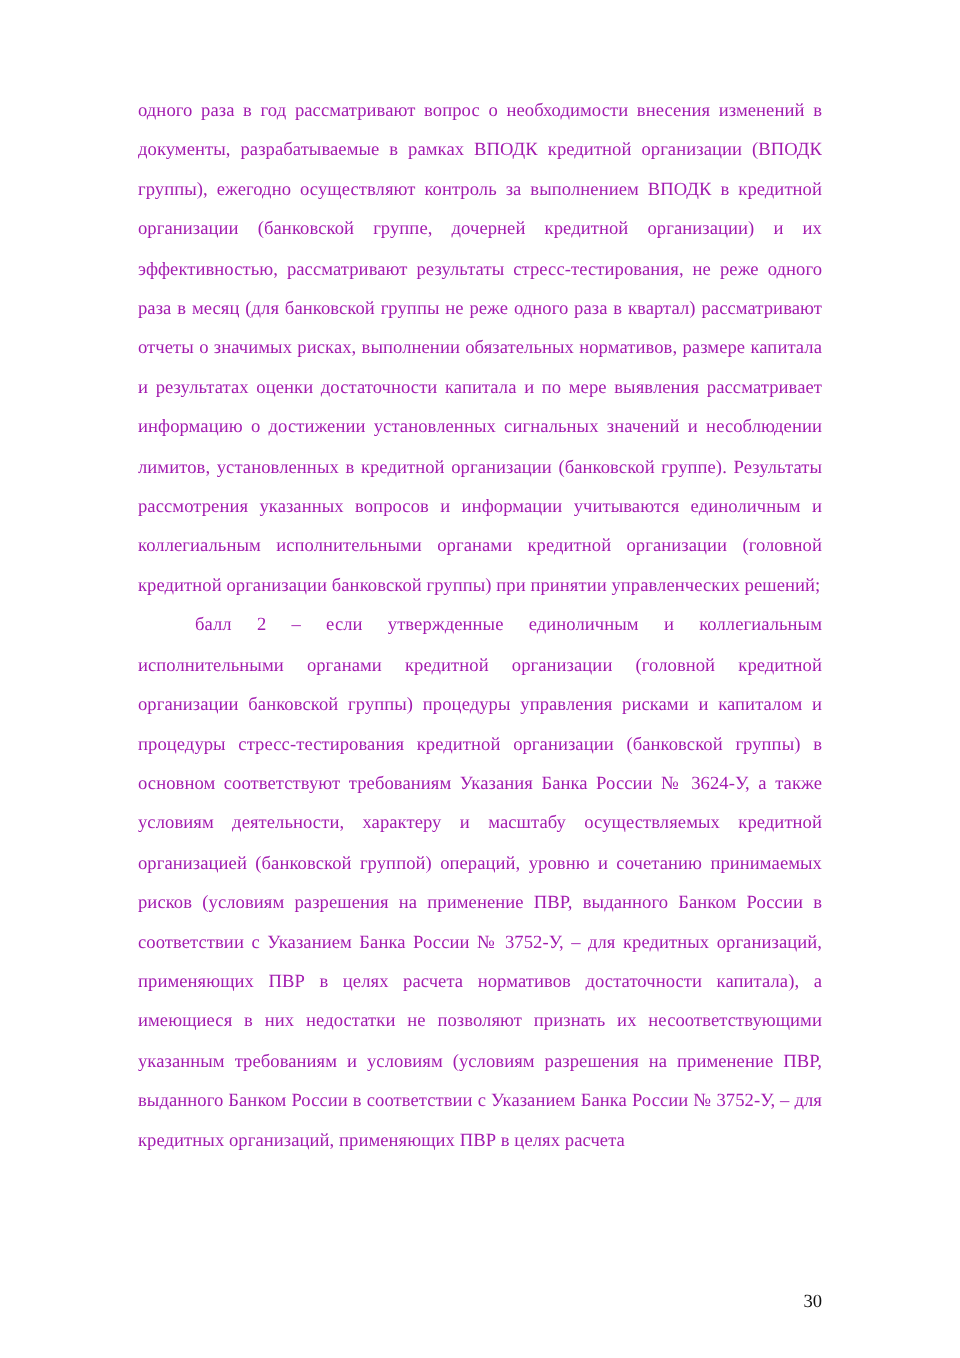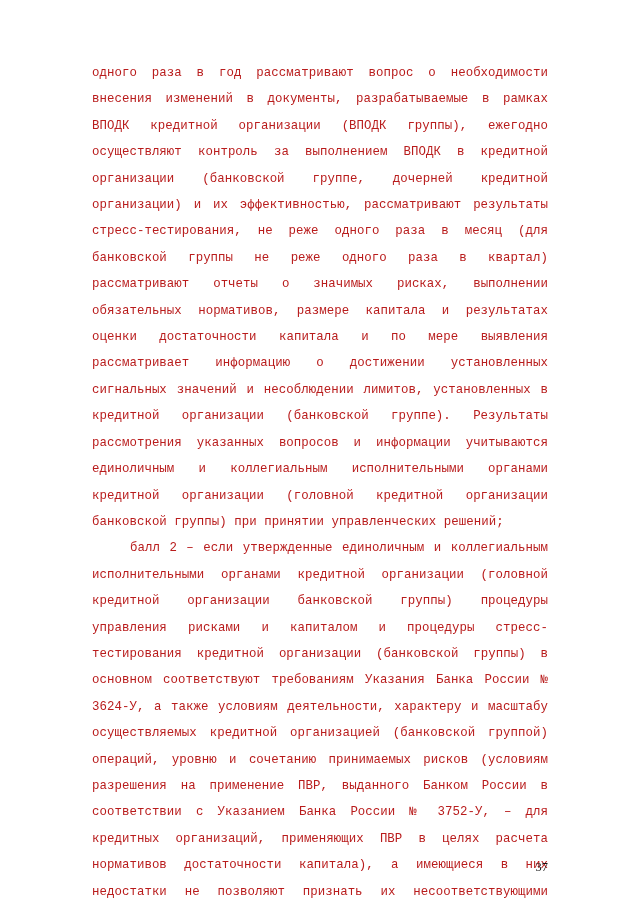--- a/index.html
+++ b/index.html
@@ -28,23 +28,22 @@
     left: 92px;
     top: 60px;
     width: 456px;
   }
   p.para {
     margin: 0;
     font-size: 12.4px;
     line-height: 26.4px;
     text-align: justify;
     text-justify: inter-word;
-    color: #b91c1c;
+    color: #a21caf;
     letter-spacing: 0.05px;
-    font-family: Liberation Mono, monospace;
   }
   p.para.indent {
     text-indent: 38px;
   }
   .page-number {
     position: absolute;
     right: 92px;
     top: 860px;
     font-size: 12.4px;
     color: #111111;
@@ -52,14 +51,14 @@
   }
 </style>
 </head>
 <body>
 
 <div class="page">
   <div class="content">
     <p class="para">одного раза в год рассматривают вопрос о необходимости внесения изменений в документы, разрабатываемые в рамках ВПОДК кредитной организации (ВПОДК группы), ежегодно осуществляют контроль за выполнением ВПОДК в кредитной организации (банковской группе, дочерней кредитной организации) и их эффективностью, рассматривают результаты стресс-тестирования, не реже одного раза в месяц (для банковской группы не реже одного раза в квартал) рассматривают отчеты о значимых рисках, выполнении обязательных нормативов, размере капитала и результатах оценки достаточности капитала и по мере выявления рассматривает информацию о достижении установленных сигнальных значений и несоблюдении лимитов, установленных в кредитной организации (банковской группе). Результаты рассмотрения указанных вопросов и информации учитываются единоличным и коллегиальным исполнительными органами кредитной организации (головной кредитной организации банковской группы) при принятии управленческих решений;</p>
     <p class="para indent">балл 2 – если утвержденные единоличным и коллегиальным исполнительными органами кредитной организации (головной кредитной организации банковской группы) процедуры управления рисками и капиталом и процедуры стресс-тестирования кредитной организации (банковской группы) в основном соответствуют требованиям Указания Банка России № 3624-У, а также условиям деятельности, характеру и масштабу осуществляемых кредитной организацией (банковской группой) операций, уровню и сочетанию принимаемых рисков (условиям разрешения на применение ПВР, выданного Банком России в соответствии с Указанием Банка России № 3752-У, – для кредитных организаций, применяющих ПВР в целях расчета нормативов достаточности капитала), а имеющиеся в них недостатки не позволяют признать их несоответствующими указанным требованиям и условиям (условиям разрешения на применение ПВР, выданного Банком России в соответствии с Указанием Банка России № 3752-У, – для кредитных организаций, применяющих ПВР в целях расчета</p>
   </div>
-  <div class="page-number">37</div>
+  <div class="page-number">30</div>
 </div>
 
 </body></html>

